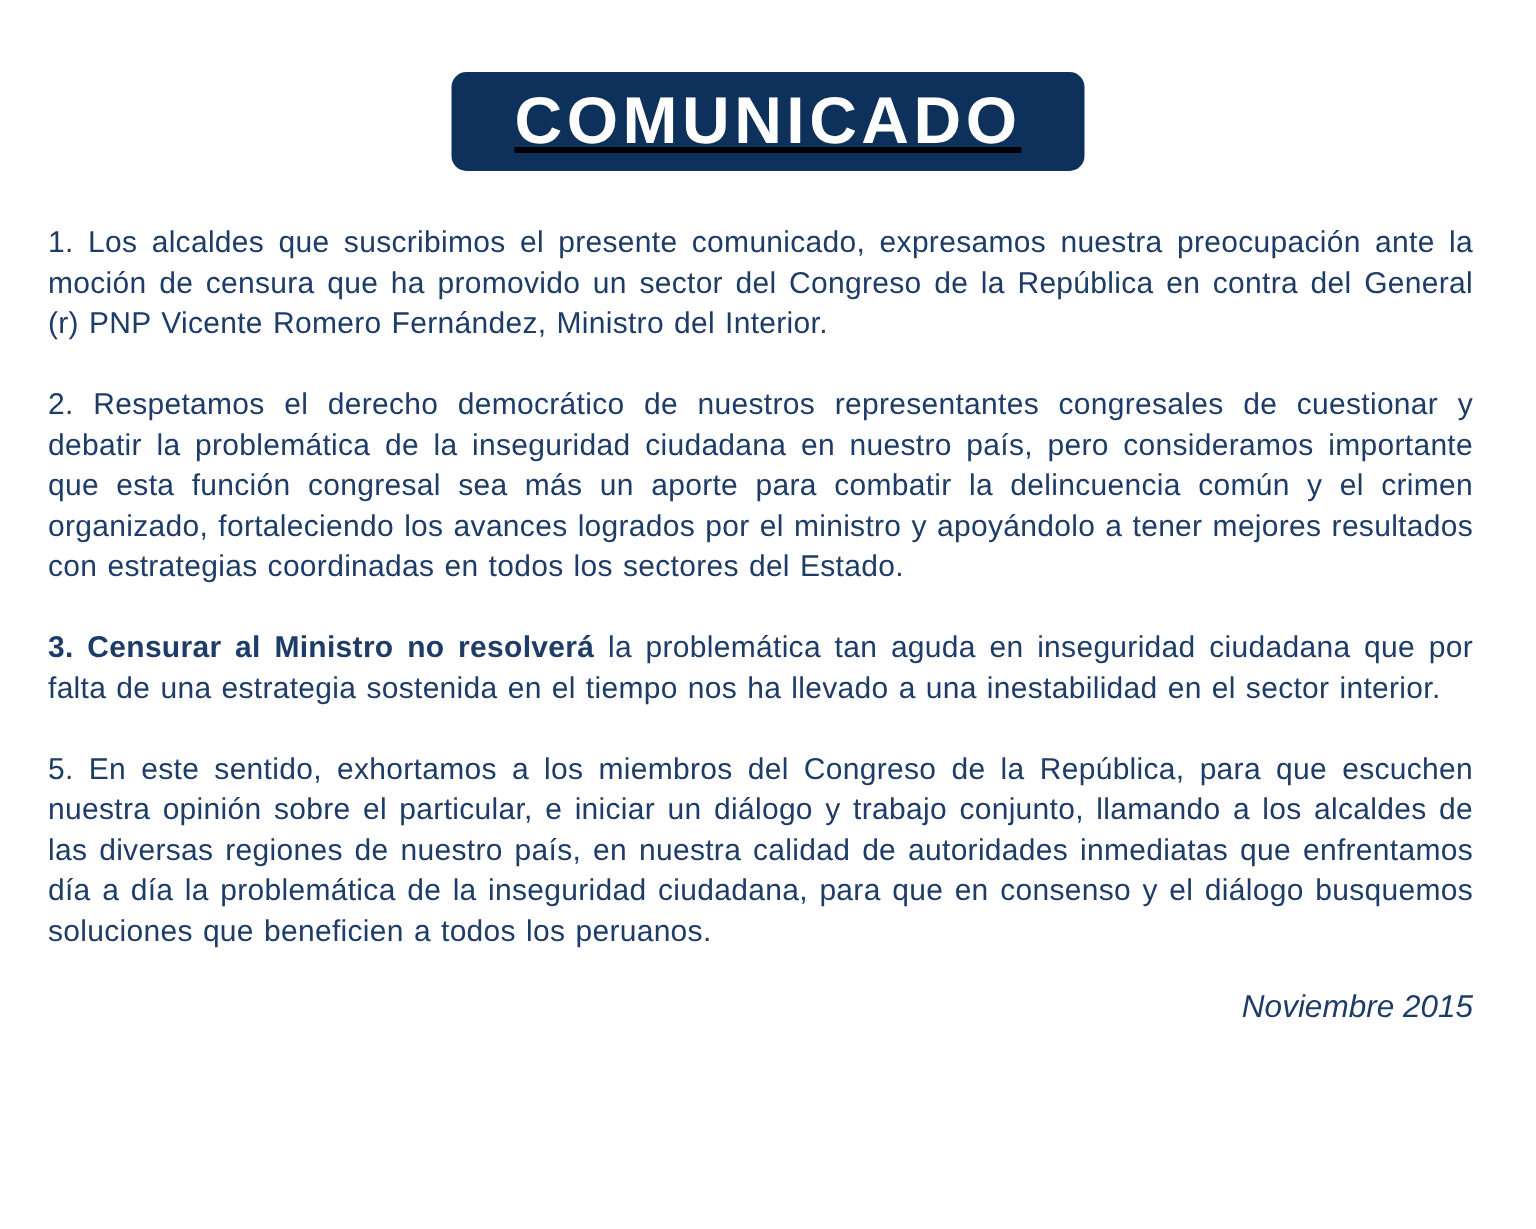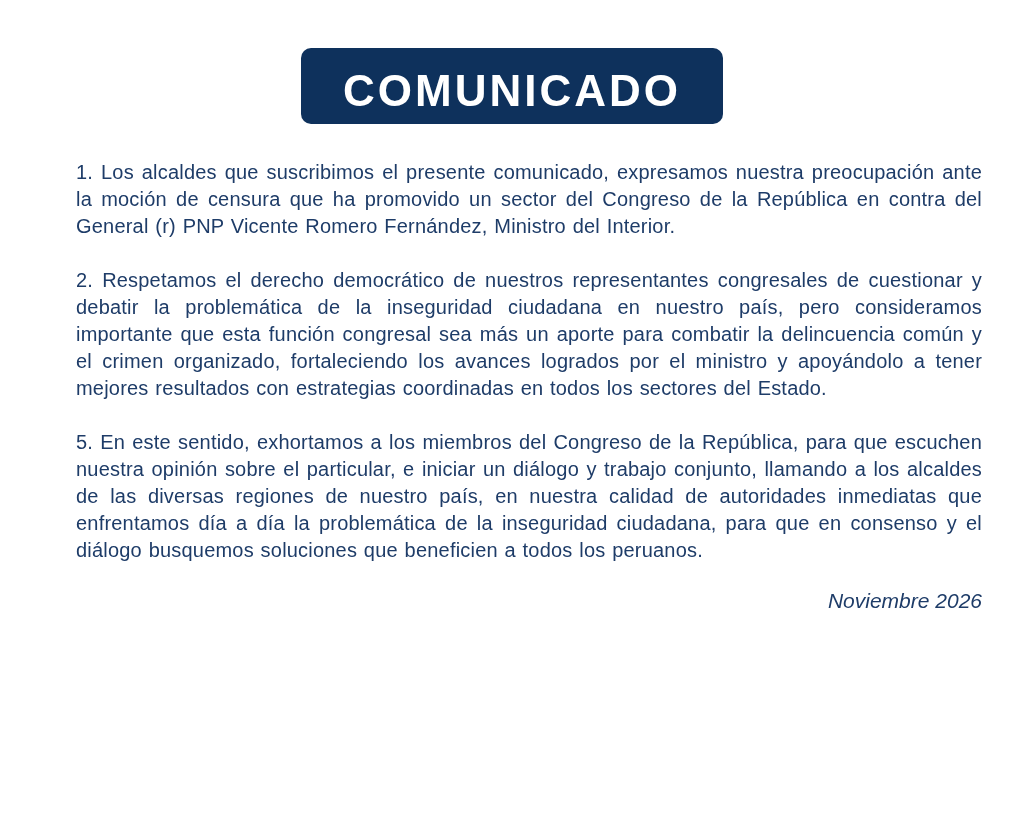--- a/index.html
+++ b/index.html
@@ -22,35 +22,36 @@
     overflow: hidden;
   }
   .header {
     display: flex;
     justify-content: center;
     padding-top: 48px;
   }
   .title-box {
     background: var(--navy);
     border-radius: 10px;
-    padding: 17px 42px 7px 42px;
+    padding: 7px 42px 7px 42px;
     display: inline-flex;
     align-items: center;
     justify-content: flex-end;
+    text-decoration: underline;
   }
   .title {
     color: var(--banner-text);
     font-size: 44px;
     font-weight: 800;
     letter-spacing: 3px;
     line-height: 1.18;
     white-space: nowrap;
   }
   .body {
-    padding: 35px 42px 0 76px;
+    padding: 35px 42px 0 32px;
     color: var(--text);
   }
   .para {
     font-size: 20px;
     line-height: 27px;
     letter-spacing: 0.2px;
     word-spacing: 1px;
     text-align: justify;
     margin-bottom: 27px;
   }
@@ -69,16 +70,17 @@
 
 <div class="page">
   <div class="header">
     <div class="title-box">
       <span class="title">COMUNICADO</span>
     </div>
   </div>
   <div class="body">
     <p class="para"><span>1. Los alcaldes que suscribimos el presente comunicado, expresamos nuestra preocupación ante la moción de censura que ha promovido un sector del Congreso de la República en contra del General (r) PNP Vicente Romero Fernández, Ministro del Interior.</span></p>
     <p class="para"><span>2. Respetamos el derecho democrático de nuestros representantes congresales de cuestionar y debatir la problemática de la inseguridad ciudadana en nuestro país, pero consideramos importante que esta función congresal sea más un aporte para combatir la delincuencia común y el crimen organizado, fortaleciendo los avances logrados por el ministro y apoyándolo a tener mejores resultados con estrategias coordinadas en todos los sectores del Estado.</span></p>
+    <p class="para"><b>3. Censurar al Ministro no resolverá</b><span> la problemática tan aguda en inseguridad ciudadana que por falta de una estrategia sostenida en el tiempo nos ha llevado a una inestabilidad en el sector interior.</span></p>
     <p class="para"><span>5. En este sentido, exhortamos a los miembros del Congreso de la República, para que escuchen nuestra opinión sobre el particular, e iniciar un diálogo y trabajo conjunto, llamando a los alcaldes de las diversas regiones de nuestro país, en nuestra calidad de autoridades inmediatas que enfrentamos día a día la problemática de la inseguridad ciudadana, para que en consenso y el diálogo busquemos soluciones que beneficien a todos los peruanos.</span></p>
-    <div class="date-line">Noviembre 2026</div>
+    <div class="date-line">Noviembre 2015</div>
   </div>
 </div>
 
 </body></html>

